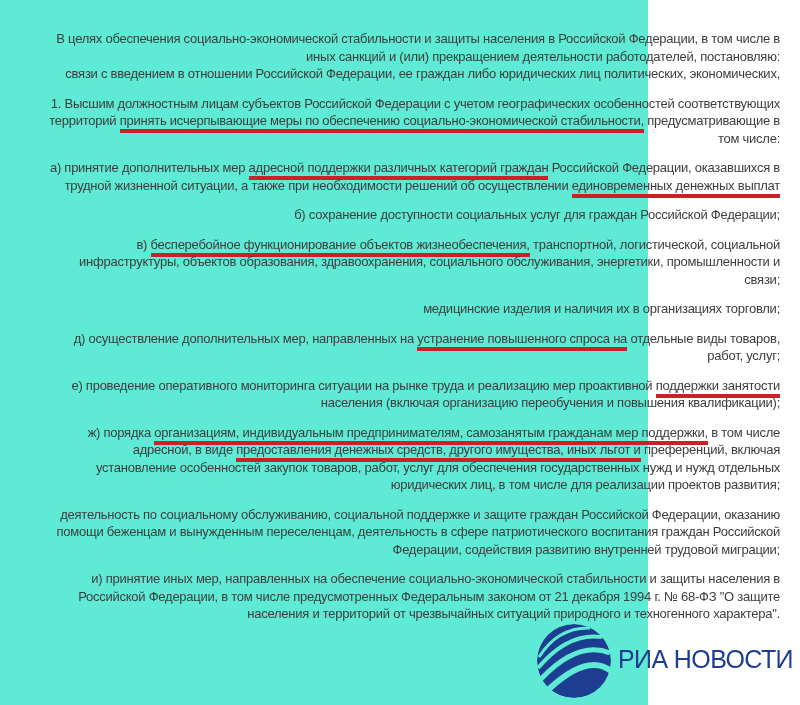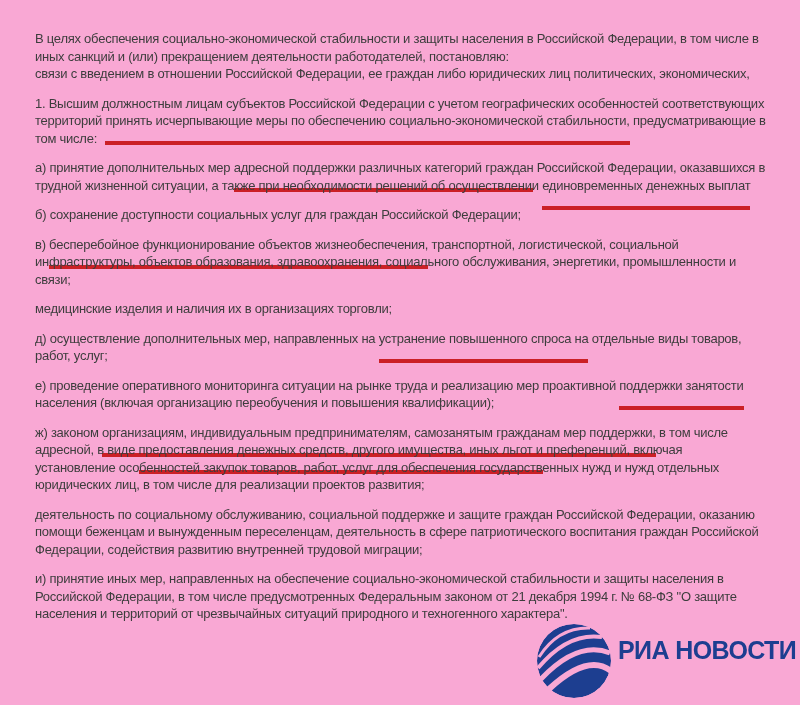--- a/index.html
+++ b/index.html
@@ -7,45 +7,45 @@
     --red:#cb2026;
     --blue:#1d3e90;
   }
   html,body{margin:0;padding:0;}
   body{
     width:800px;height:705px;
     background:#ffffff;
     overflow:hidden;
     font-family:"Liberation Sans","DejaVu Sans",sans-serif;
   }
-  .page{position:relative;width:800px;height:705px;background:#f9a8d4;}
+  .page{position:relative;width:648px;height:705px;background:#5eead4;text-align:right;}
   .doc{
     position:absolute;left:35px;top:30px;width:745px;
     color:var(--text);
     font-size:13px;
     line-height:17.5px;
     letter-spacing:-0.25px;
   }
   .para{margin:0 0 12px 0;}
   .line{white-space:nowrap;}
   .u{
     border-bottom:4px solid var(--red);
-    padding-bottom:13px;
+    padding-bottom:1px;
   }
   .watermark{
     position:absolute;left:536px;top:623px;
     display:flex;align-items:flex-start;
     z-index:5;
   }
   .globe{display:block;flex:0 0 auto;}
   .globe-fill{fill:var(--blue);}
   .wm-text{
-    margin:13px 0 0 6px;
+    margin:22px 0 0 6px;
     font-size:25px;
-    font-weight:bold;
+    font-weight:normal;
     letter-spacing:-0.6px;
     color:var(--blue);
     white-space:nowrap;
   }
 </style>
 </head>
 <body>
 
 <div class="page">
 
@@ -77,21 +77,21 @@
       </div>
       <div class="para">
         <div class="line"><span>д) осуществление дополнительных мер, направленных на </span><span class="u">устранение повышенного спроса на</span><span> отдельные виды товаров,</span></div>
         <div class="line"><span>работ, услуг;</span></div>
       </div>
       <div class="para">
         <div class="line"><span>е) проведение оперативного мониторинга ситуации на рынке труда и реализацию мер проактивной </span><span class="u">поддержки занятости</span></div>
         <div class="line"><span>населения (включая организацию переобучения и повышения квалификации);</span></div>
       </div>
       <div class="para">
-        <div class="line"><span>ж) законом </span><span class="u">организациям, индивидуальным предпринимателям, самозанятым гражданам мер поддержки,</span><span> в том числе</span></div>
+        <div class="line"><span>ж) порядка </span><span class="u">организациям, индивидуальным предпринимателям, самозанятым гражданам мер поддержки,</span><span> в том числе</span></div>
         <div class="line"><span>адресной, в виде </span><span class="u">предоставления денежных средств, другого имущества, иных льгот и</span><span> преференций, включая</span></div>
         <div class="line"><span>установление особенностей закупок товаров, работ, услуг для обеспечения государственных нужд и нужд отдельных</span></div>
         <div class="line"><span>юридических лиц, в том числе для реализации проектов развития;</span></div>
       </div>
       <div class="para">
         <div class="line"><span>деятельность по социальному обслуживанию, социальной поддержке и защите граждан Российской Федерации, оказанию</span></div>
         <div class="line"><span>помощи беженцам и вынужденным переселенцам, деятельность в сфере патриотического воспитания граждан Российской</span></div>
         <div class="line"><span>Федерации, содействия развитию внутренней трудовой миграции;</span></div>
       </div>
       <div class="para">

